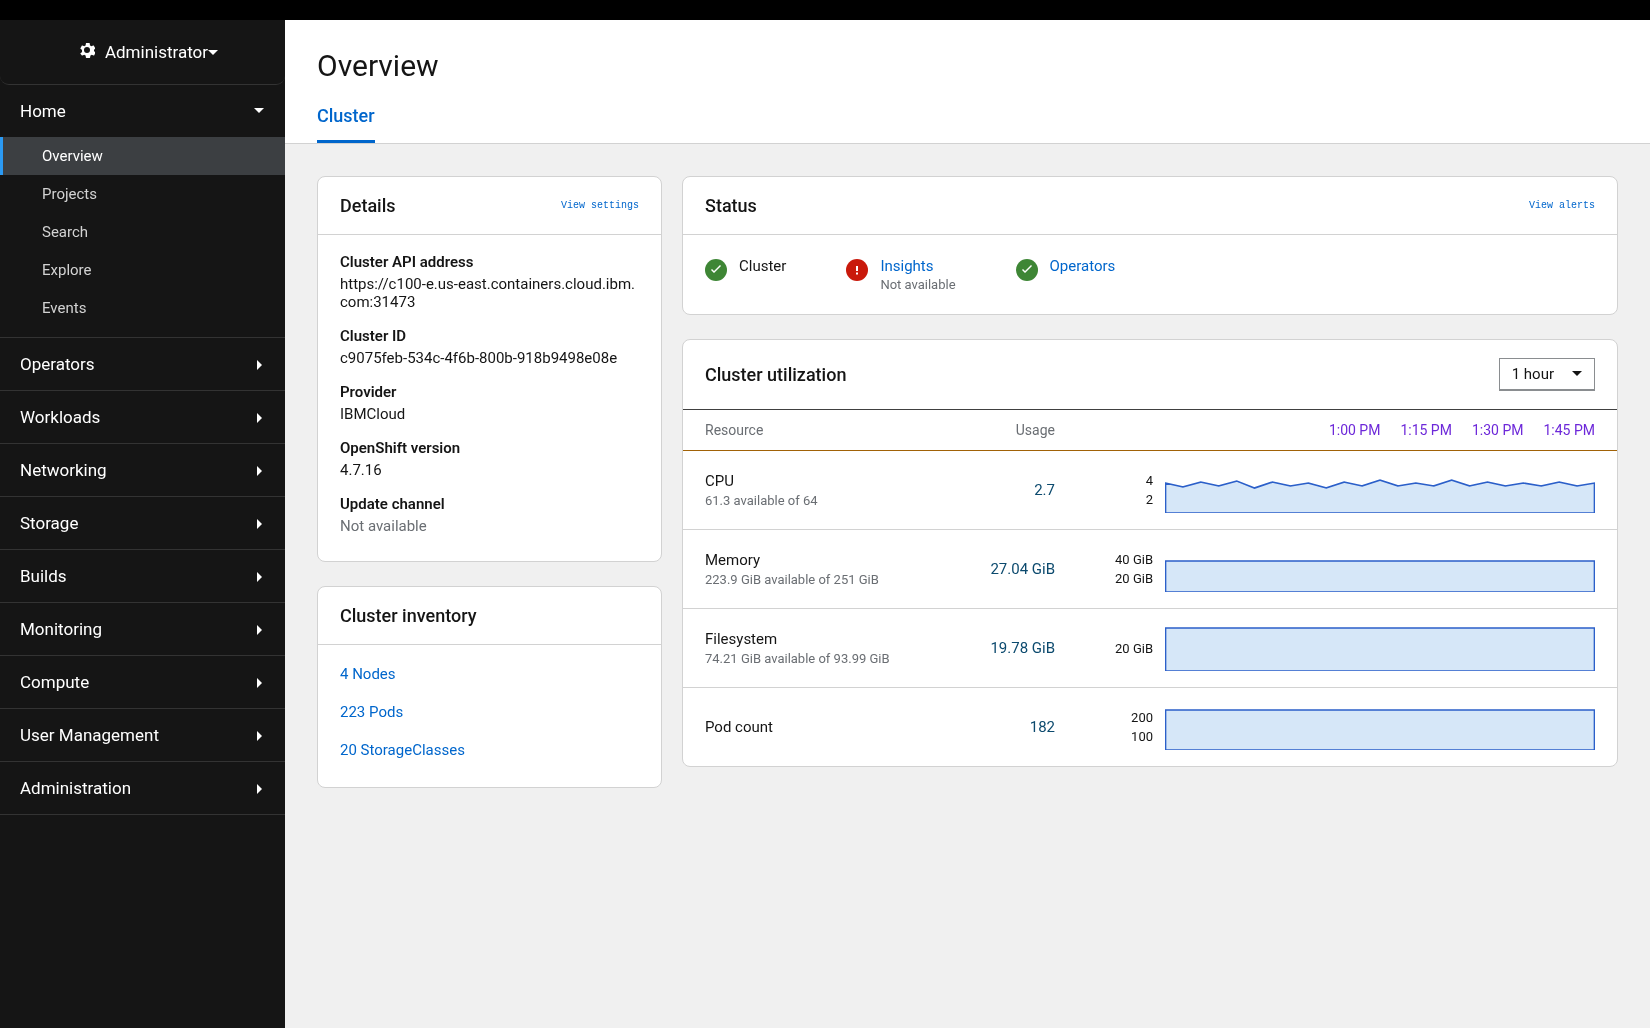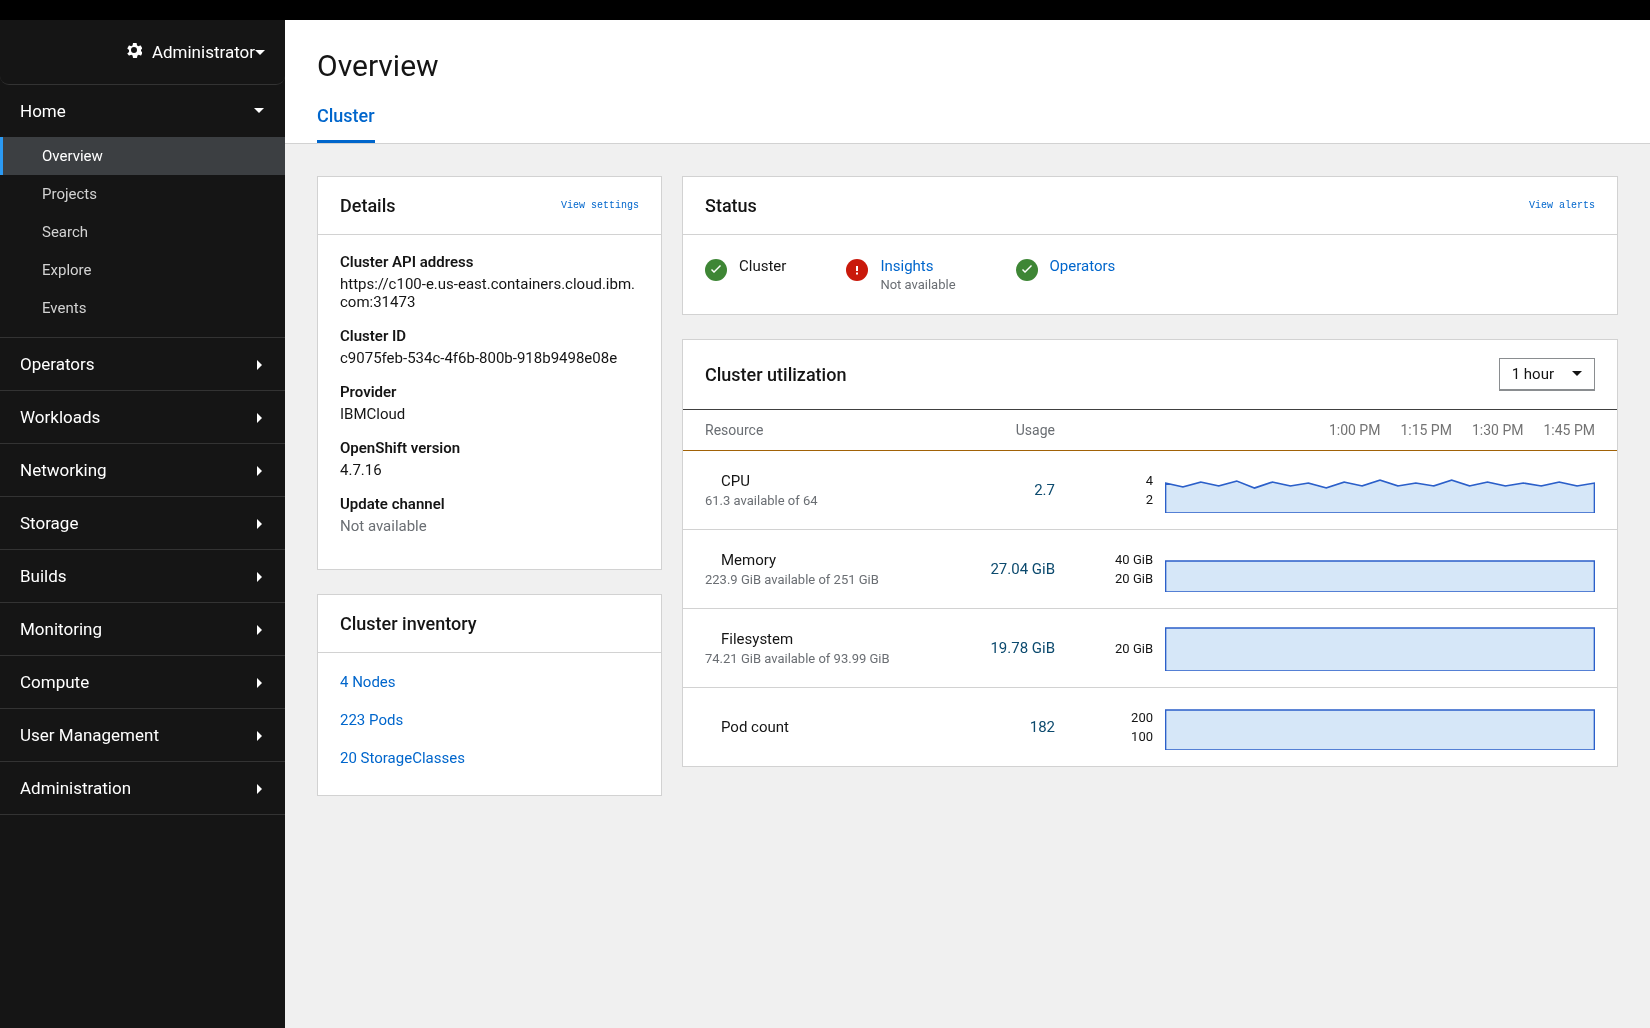--- a/index.html
+++ b/index.html
@@ -24,21 +24,21 @@
     width: 285px;
     background: #151515;
     color: #fff;
     display: flex;
     flex-direction: column;
     font-size: 16px;
   }
   .perspective {
     display: flex;
     align-items: center;
-    justify-content: flex-end;
+    justify-content: center;
     padding: 22px 20px 22px 32px;
     border-bottom: 1px solid #333;
     cursor: pointer;
     border-radius: 9px;
   }
   .perspective-left {
     display: flex;
     align-items: center;
     gap: 10px;
     font-size: 17px;
@@ -119,21 +119,21 @@
   }
   .col-right {
     flex: 1;
     display: flex;
     flex-direction: column;
     gap: 24px;
   }
   .card {
     background: #fff;
     border: 1px solid #d2d2d2;
-    border-radius: 0;
+    border-radius: 8px;
   }
   .card-header {
     display: flex;
     align-items: center;
     justify-content: space-between;
     padding: 18px 22px;
     border-bottom: 1px solid #d2d2d2;
   }
   .card-title {
     font-size: 18px;
@@ -144,21 +144,21 @@
     font-size: 10px;
     cursor: pointer;
     font-family: Liberation Mono, monospace;
   }
   .card-body {
     padding: 18px 22px;
   }
   .detail-block {
     margin-bottom: 16px;
   }
-  .detail-block:last-child { margin-bottom: 16px; }
+  .detail-block:last-child { margin-bottom: 8px; }
   .detail-label {
     font-size: 15px;
     font-weight: 600;
     margin-bottom: 4px;
   }
   .detail-value {
     font-size: 15px;
     color: #151515;
     word-break: break-all;
   }
@@ -224,31 +224,31 @@
   .util-table-header {
     display: flex;
     padding: 12px 22px;
     font-size: 14px;
     color: #6a6e73;
     border-bottom: 1px solid #a16207;
   }
   .col-resource { width: 250px; }
   .col-usage { width: 100px; text-align: right; }
   .col-chart { flex: 1; display: flex; justify-content: flex-end; gap: 20px; padding-left: 40px;}
-  .time-tick { font-size: 14px; color: #737373;}
+  .time-tick { font-size: 14px; color: #6d28d9;}
   .util-row {
     display: flex;
     align-items: center;
     padding: 16px 22px;
     border-bottom: 1px solid #d2d2d2;
     min-height: 78px;
   }
   .util-row:last-child { border-bottom: none; }
   .util-resource { width: 250px; }
-  .util-resource-name { font-size: 15px; margin-left: 16px; }
+  .util-resource-name { font-size: 15px; }
   .util-resource-sub { font-size: 13px; color: #6a6e73; margin-top: 3px; }
   .util-usage { width: 100px; text-align: right; color: #0c4a6e; font-size: 15px; cursor: pointer; }
   .util-usage .line2 { display: block; white-space: nowrap;}
   .util-chart-cell {
     flex: 1;
     display: flex;
     align-items: center;
     gap: 12px;
     padding-left: 40px;
   }

